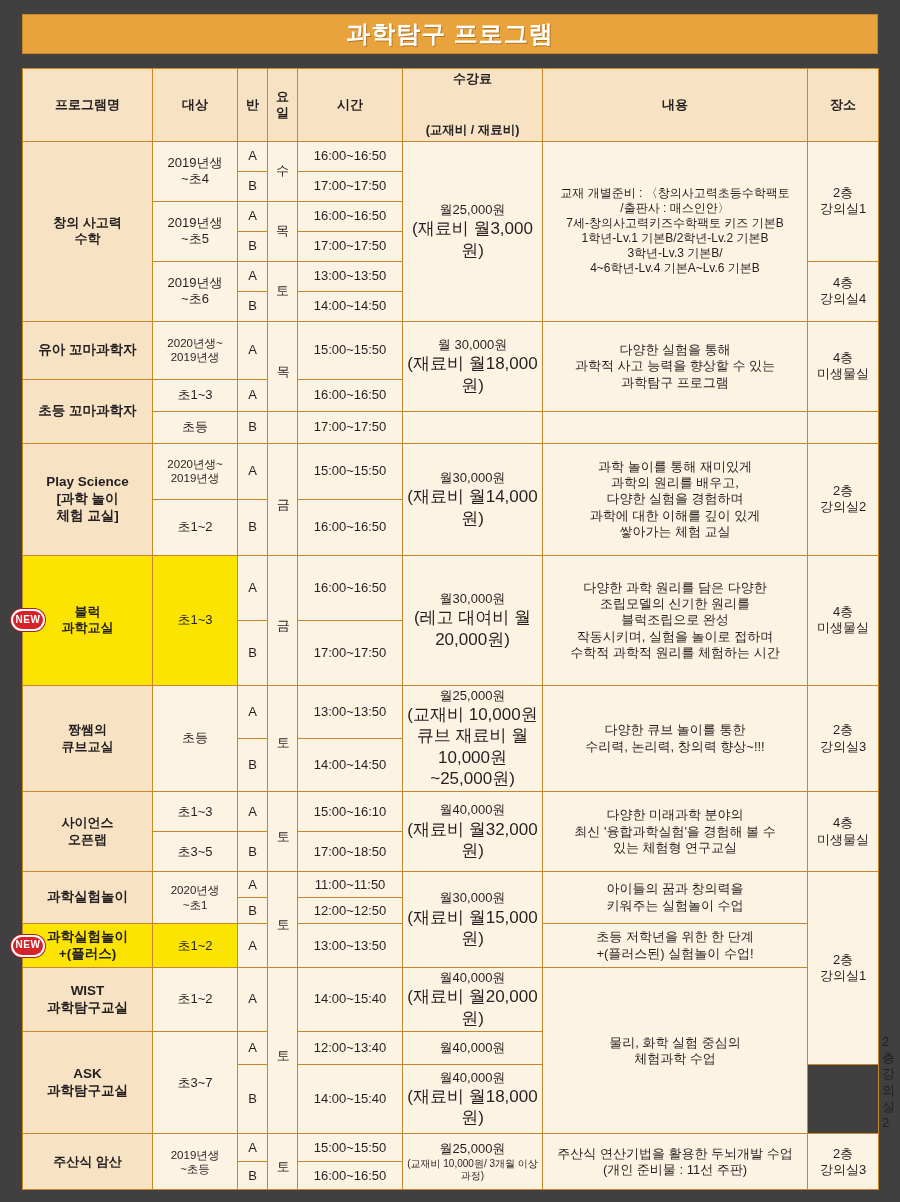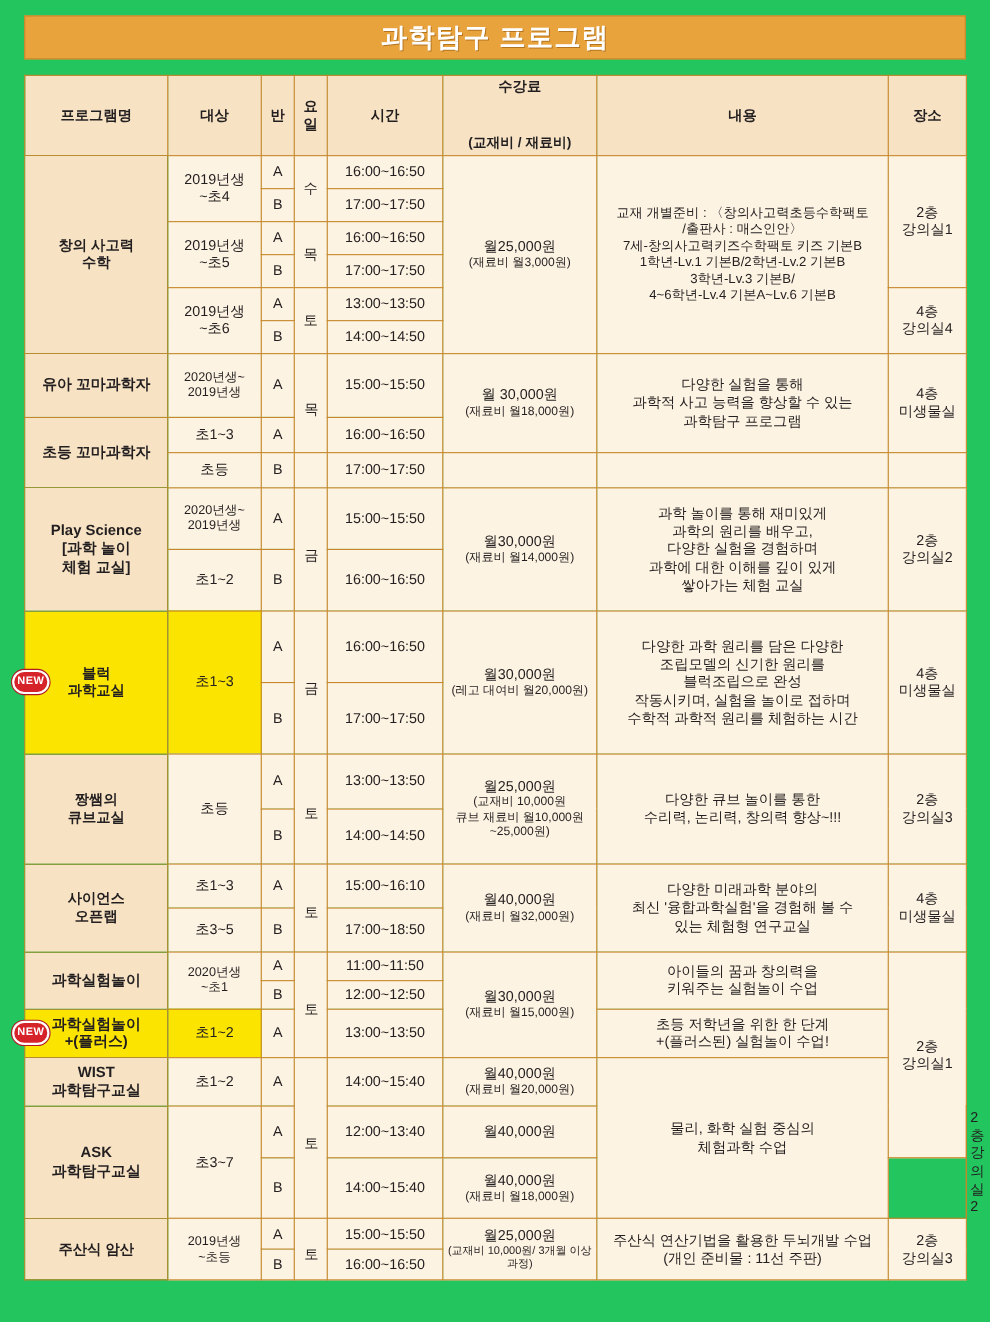--- a/index.html
+++ b/index.html
@@ -4,21 +4,21 @@
 <style>
   * { box-sizing: border-box; }
   html, body {
     margin: 0; padding: 0;
     background: #ffffff;
     font-family: "Liberation Sans", "DejaVu Sans", sans-serif;
   }
   #page {
     width: 900px; height: 1202px;
     position: relative;
-    background: #22c55e;
+    background: #404040;
     overflow: hidden;
   }
   .title-bar {
     position: absolute;
     left: 22px; top: 14px;
     width: 856px; height: 40px;
     background: #e8a33d;
     border: 1px solid #c8862a;
     display: flex; align-items: center; justify-content: center;
   }
@@ -71,21 +71,21 @@
   td.target.small { font-size: 11.5px; }
   td.ban, td.day {
     background: #fdf3e2;
     font-size: 13px;
   }
   td.time, td.fee, td.content, td.place {
     background: #fdf3e2;
   }
   td.time { font-size: 14px; }
   td.fee { font-size: 14px; margin-left: 48px; }
-  td.fee .small { font-size: 11px; display: block; }
+  td.fee .small { font-size: 17px; display: block; }
   td.fee .tiny { font-size: 10px; display: block; }
   td.content { font-size: 13px; }
   td.content.xs { font-size: 12px; }
   td.place { font-size: 12.5px; }
   .vert {
     writing-mode: vertical-rl;
     text-orientation: upright;
     letter-spacing: 1px;
     display: inline-block;
   }

